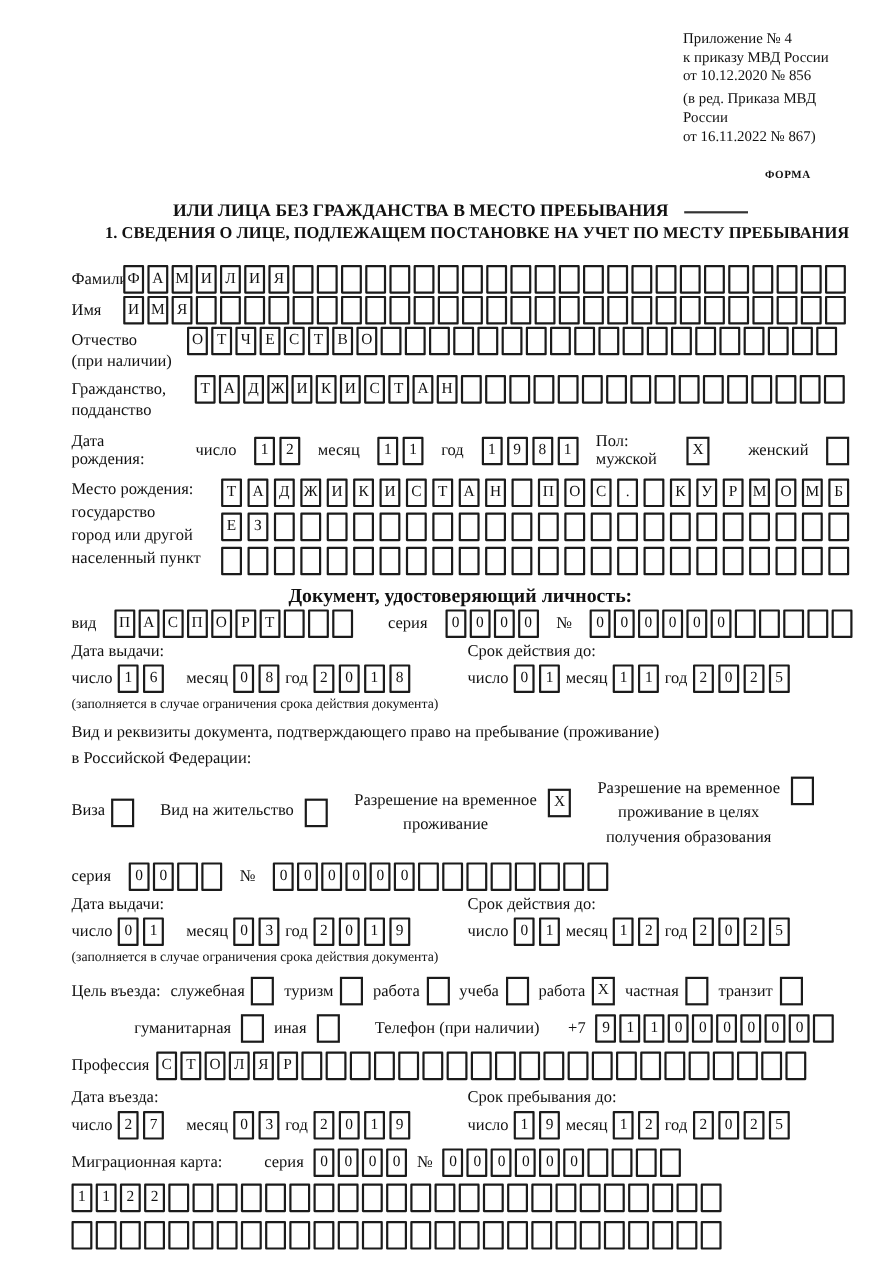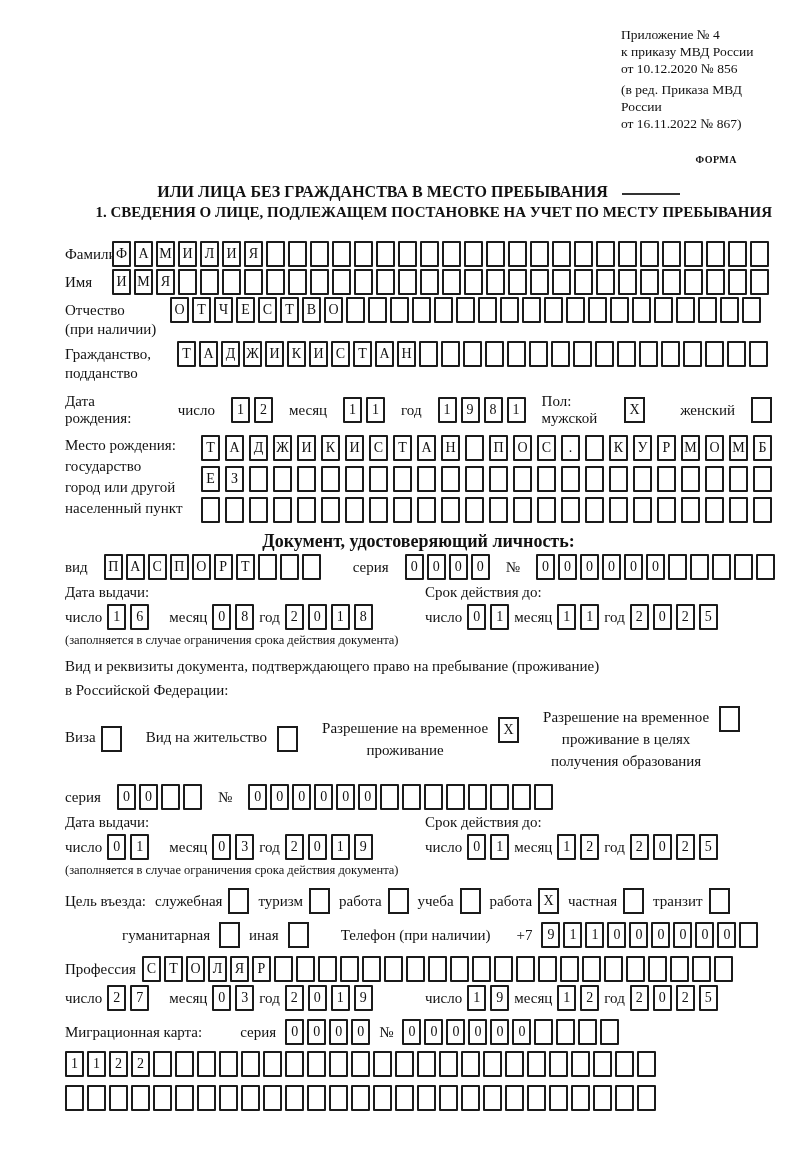--- a/index.html
+++ b/index.html
@@ -610,20 +610,24 @@
         <span class="cell"></span>
         <span class="cell"></span>
         <span class="cell"></span>
         <span class="cell"></span>
         <span class="cell"></span>
         <span class="cell"></span>
         <span class="cell"></span>
       </div>
   </div>
 
+  <div class="datelabels" style="margin-top:8px;">
+    <div class="dl-left">Дата въезда:</div>
+    <div class="dl-right">Срок пребывания до:</div>
+  </div>
   <div class="daterow">
     <div class="dategroup dg-left">
       <span>число</span>
       <span class="cells">
           <span class="cell">2</span>
           <span class="cell">7</span>
         </span>
       <span style="width:10px;"></span>
       <span>месяц</span>
       <span class="cells">

